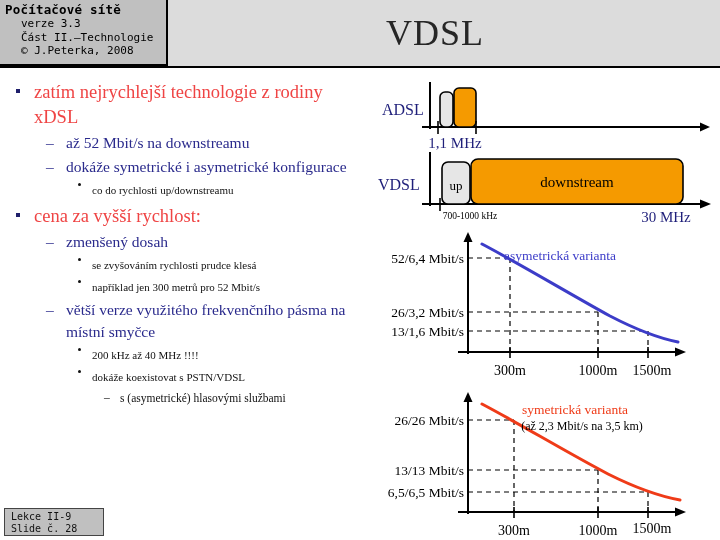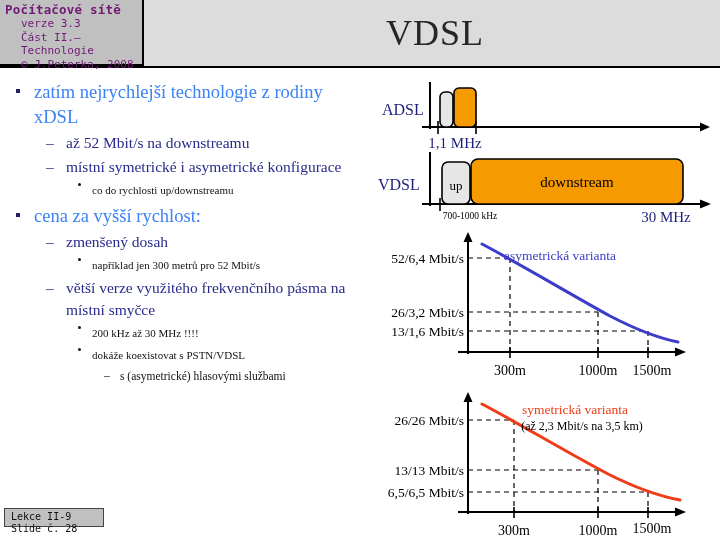--- a/index.html
+++ b/index.html
@@ -13,46 +13,46 @@
     position:absolute;left:0;top:0;width:720px;height:68px;
     background:#dcdcdc;border-bottom:2px solid #000;box-sizing:border-box;
   }
   #slide-title{
     position:absolute;left:150px;top:0;width:570px;height:66px;
     display:flex;align-items:center;justify-content:center;
     font-family:"Liberation Serif", serif;
     font-size:36px;color:#262626;letter-spacing:1px;
   }
   #course-box{
-    position:absolute;left:0;top:0;width:144px;height:66px;
+    position:absolute;left:0;top:0;width:168px;height:66px;
     background:#c0c0c0;
     border-right:2px solid #000;border-bottom:2px solid #000;
     box-sizing:border-box;
     padding:2px 0 0 5px;
     font-family:"DejaVu Sans Mono", monospace;
-    color:#701a75;
+    color:#000000;
   }
   #course-box .t1{font-weight:bold;font-size:12.5px;line-height:15px;letter-spacing:0.2px;}
   #course-box .t2{font-size:11px;line-height:13.5px;margin-left:16px;}
   
   #footer-box{
-    position:absolute;left:4px;top:508px;width:100px;height:19px;
+    position:absolute;left:4px;top:508px;width:100px;height:28px;
     background:#c0c0c0;border:1px solid #444;box-sizing:border-box;
     padding:2px 0 0 6px;
     font-family:"DejaVu Sans Mono", monospace;
     font-size:10px;line-height:12px;color:#111;
   }
   
   #bullets{
     position:absolute;left:8px;top:80px;width:360px;height:420px;
     color:#1f1f6b;
   }
   .lvl1{
     position:relative;padding-left:26px;margin-bottom:2px;
-    font-size:18.5px;line-height:25px;color:#3b82f6;
+    font-size:18.5px;line-height:25px;color:#ef4444;
   }
   .lvl1>.bl{position:absolute;left:8px;top:9px;width:4px;height:4px;background:#1f1f6b;}
   .lvl2{
     position:relative;padding-left:58px;margin-bottom:2px;
     font-size:15.5px;line-height:22px;color:#2a2a8c;
   }
   .lvl2>.bl{position:absolute;left:38px;top:0px;font-size:15.5px;color:#2a2a8c;}
   .lvl3{
     position:relative;padding-left:84px;margin-bottom:2px;
     font-size:11px;line-height:20px;color:#111;
@@ -94,52 +94,56 @@
     <span>zatím nejrychlejší technologie z rodiny xDSL</span>
   </div>
 
   <div class="lvl2">
     <span class="bl">–</span>
     <span>až 52 Mbit/s na downstreamu</span>
   </div>
 
   <div class="lvl2">
     <span class="bl">–</span>
-    <span>místní symetrické i asymetrické konfigurace</span>
+    <span>dokáže symetrické i asymetrické konfigurace</span>
   </div>
 
   <div class="lvl3">
     <span class="bl"></span>
     <span>co do rychlosti up/downstreamu</span>
   </div>
 
   <div class="lvl1" style="margin-top:4px;">
     <span class="bl"></span>
     <span>cena za vyšší rychlost:</span>
   </div>
 
   <div class="lvl2">
     <span class="bl">–</span>
     <span>zmenšený dosah</span>
   </div>
 
+  <div class="lvl3">
+    <span class="bl"></span>
+    <span>se zvyšováním rychlosti prudce klesá</span>
+  </div>
 
   <div class="lvl3">
     <span class="bl"></span>
     <span>například jen 300 metrů pro 52 Mbit/s</span>
   </div>
 
   <div class="lvl2">
     <span class="bl">–</span>
     <span>větší verze využitého frekvenčního pásma na místní smyčce</span>
   </div>
 
   <div class="lvl3">
     <span class="bl"></span>
-    <span>200 kHz až 30 MHz !!!!</span>
+    <span>200 kHz až 40 MHz !!!!</span>
   </div>
 
   <div class="lvl3">
     <span class="bl"></span>
     <span>dokáže koexistovat s PSTN/VDSL</span>
   </div>
 
   <div class="lvl4">
     <span class="bl">–</span>
     <span>s (asymetrické) hlasovými službami</span>

